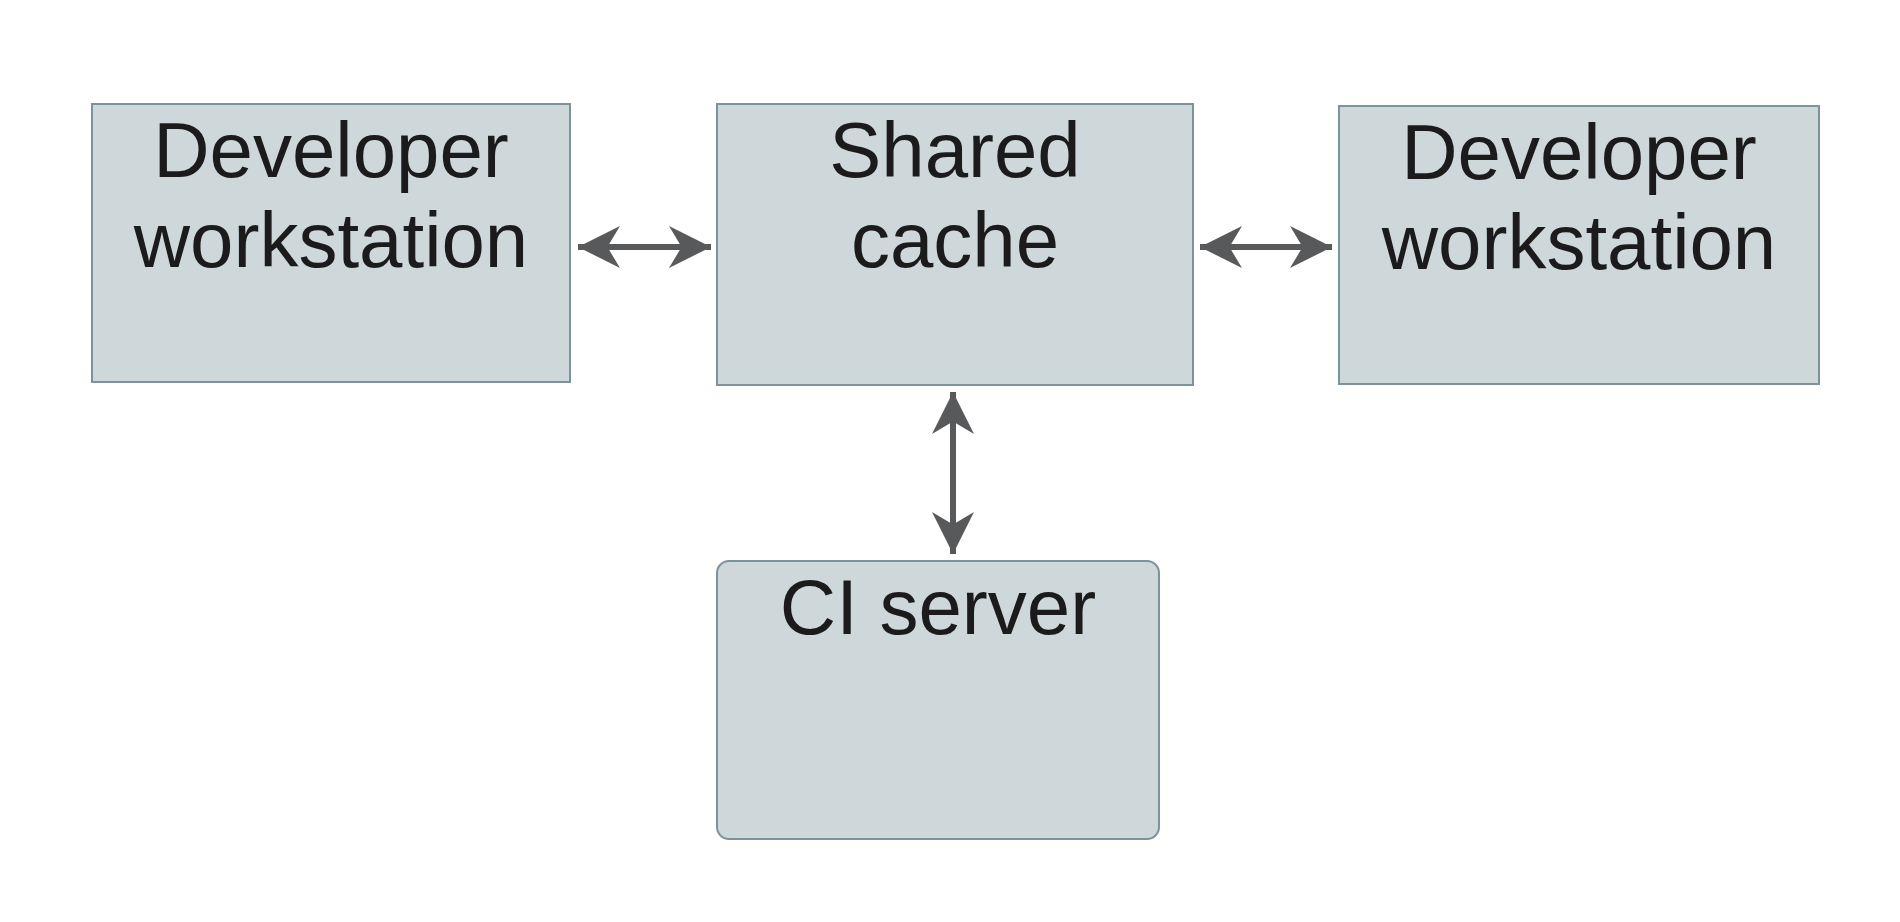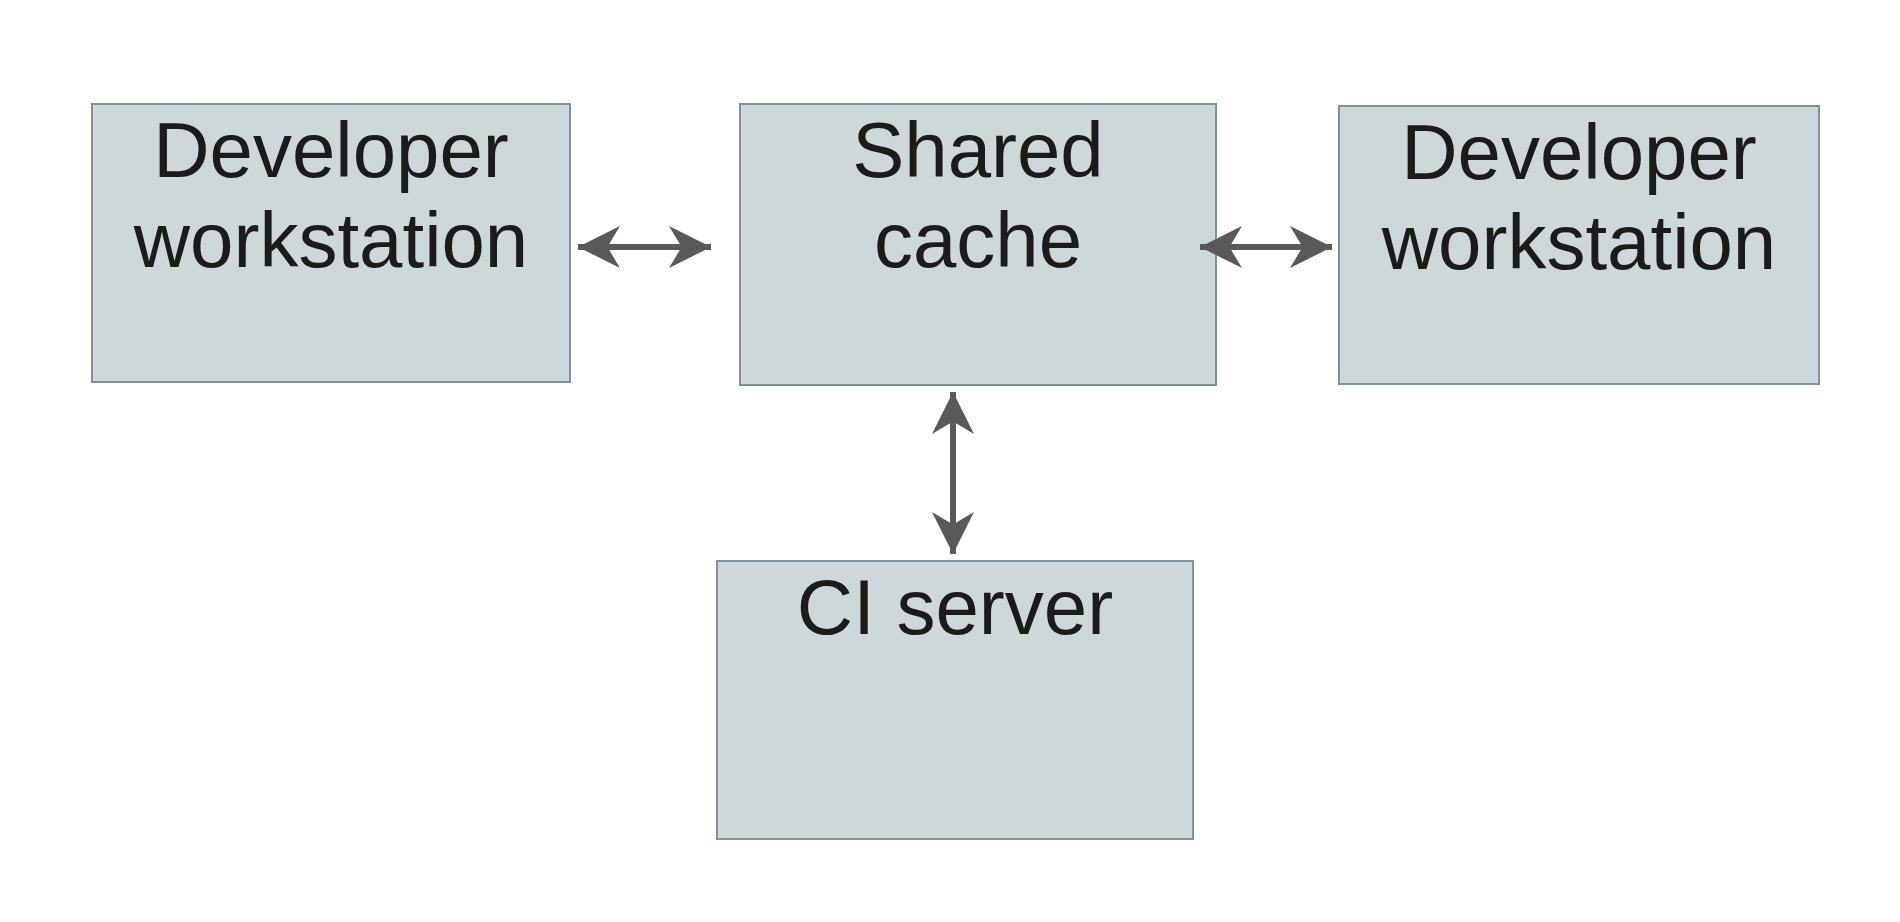--- a/index.html
+++ b/index.html
@@ -25,23 +25,23 @@
   }
   .node .label {
     color: #1b1b1b;
     font-size: 78px;
     line-height: 1.16;
     text-align: center;
     white-space: pre-line;
     letter-spacing: 0px;
   }
   .node-dev-left    { left: 91px;   top: 103px; width: 480px; height: 280px; }
-  .node-shared-cache{ left: 716px;  top: 103px; width: 478px; height: 283px; margin-left: 23px; }
+  .node-shared-cache{ left: 716px;  top: 103px; width: 478px; height: 283px; }
   .node-dev-right   { left: 1338px; top: 105px; width: 482px; height: 280px; }
-  .node-ci-server   { left: 716px;  top: 560px; width: 478px; height: 280px; }
+  .node-ci-server   { left: 716px;  top: 560px; width: 444px; height: 280px; border-radius: 13px; }
   .connector-layer {
     position: absolute;
     left: 0; top: 0;
     width: 1900px;
     height: 922px;
     pointer-events: none;
   }
 </style>
 </head>
 <body>

